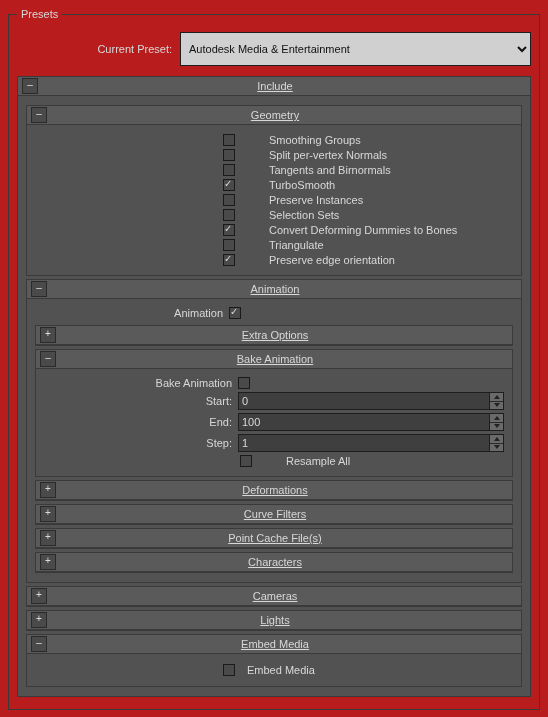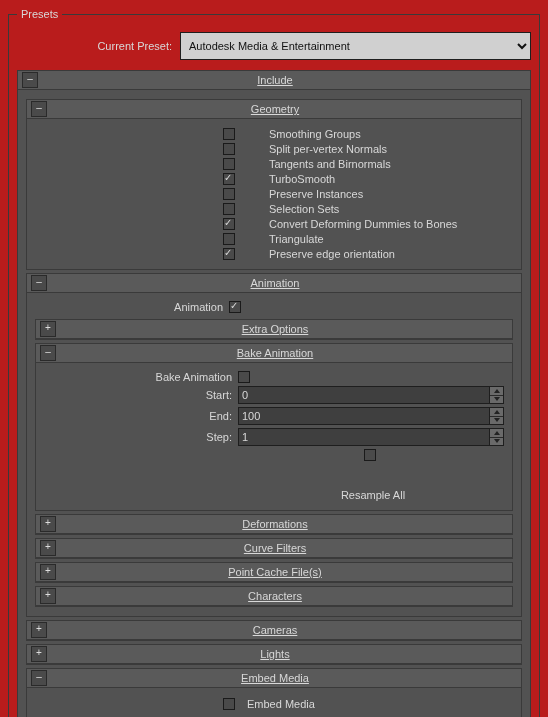--- a/index.html
+++ b/index.html
@@ -40,21 +40,21 @@
     text-align: right;
     padding-right: 8px;
   }
   .preset-select {
     flex: 1;
     background: #d0d0d0;
     color: #111;
     border: 1px solid #1e1e1e;
     font-size: 11px;
     padding: 2px 4px;
-    height: 28px;
+    height: 34px;
     box-sizing: border-box;
   }
 
   
   .rollup {
     border: 1px solid #3a3a3a;
     margin: 4px 0;
     background: #525252;
   }
   .rollup > .head {
@@ -344,21 +344,21 @@
                       <div class="arrow">
                           <span class="tri-up"></span>
                         </div>
                       <div class="arrow">
                           <span class="tri-down"></span>
                         </div>
                     </div>
                   </div>
                 </div>
 
-                <div class="check-row" style="padding-left:198px;flex-direction:column;">
+                <div class="check-row" style="padding-left:198px;">
                   <span class="chk"></span>
                   <span class="check-label">Resample All</span>
                 </div>
 
               </div>
             </div>
 
             <div class="rollup inner collapsed">
               <div class="head">
                 <span class="toggle">+</span>

